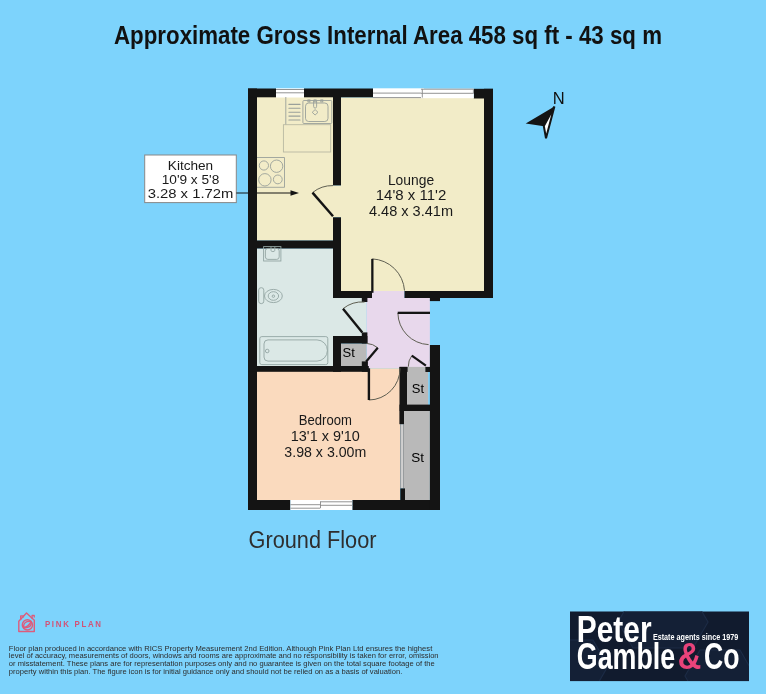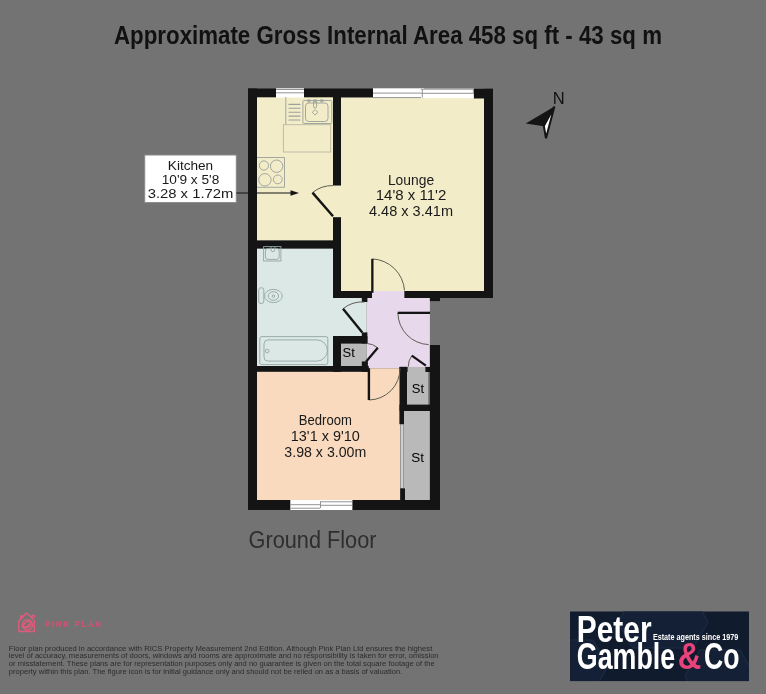--- a/index.html
+++ b/index.html
@@ -1,16 +1,16 @@
 <!DOCTYPE html>
 <html><head>
 <meta charset="utf-8">
 <style>
   html,body{margin:0;padding:0;background:#fff;}
-  #page{position:relative;width:766px;height:694px;background:#737373;overflow:hidden;
+  #page{position:relative;width:766px;height:694px;background:#7dd3fc;overflow:hidden;
         font-family:"Liberation Sans",sans-serif;}
   svg text{font-family:"Liberation Sans",sans-serif;}
 </style>
 </head>
 <body>
 <div id="page">
 <svg width="766" height="694" viewBox="0 0 766 694">
 
   <text x="388" y="44.2" text-anchor="middle" font-size="25.2" font-weight="bold" fill="#111" textLength="548" lengthAdjust="spacingAndGlyphs">Approximate Gross Internal Area 458 sq ft - 43 sq m</text>
 

